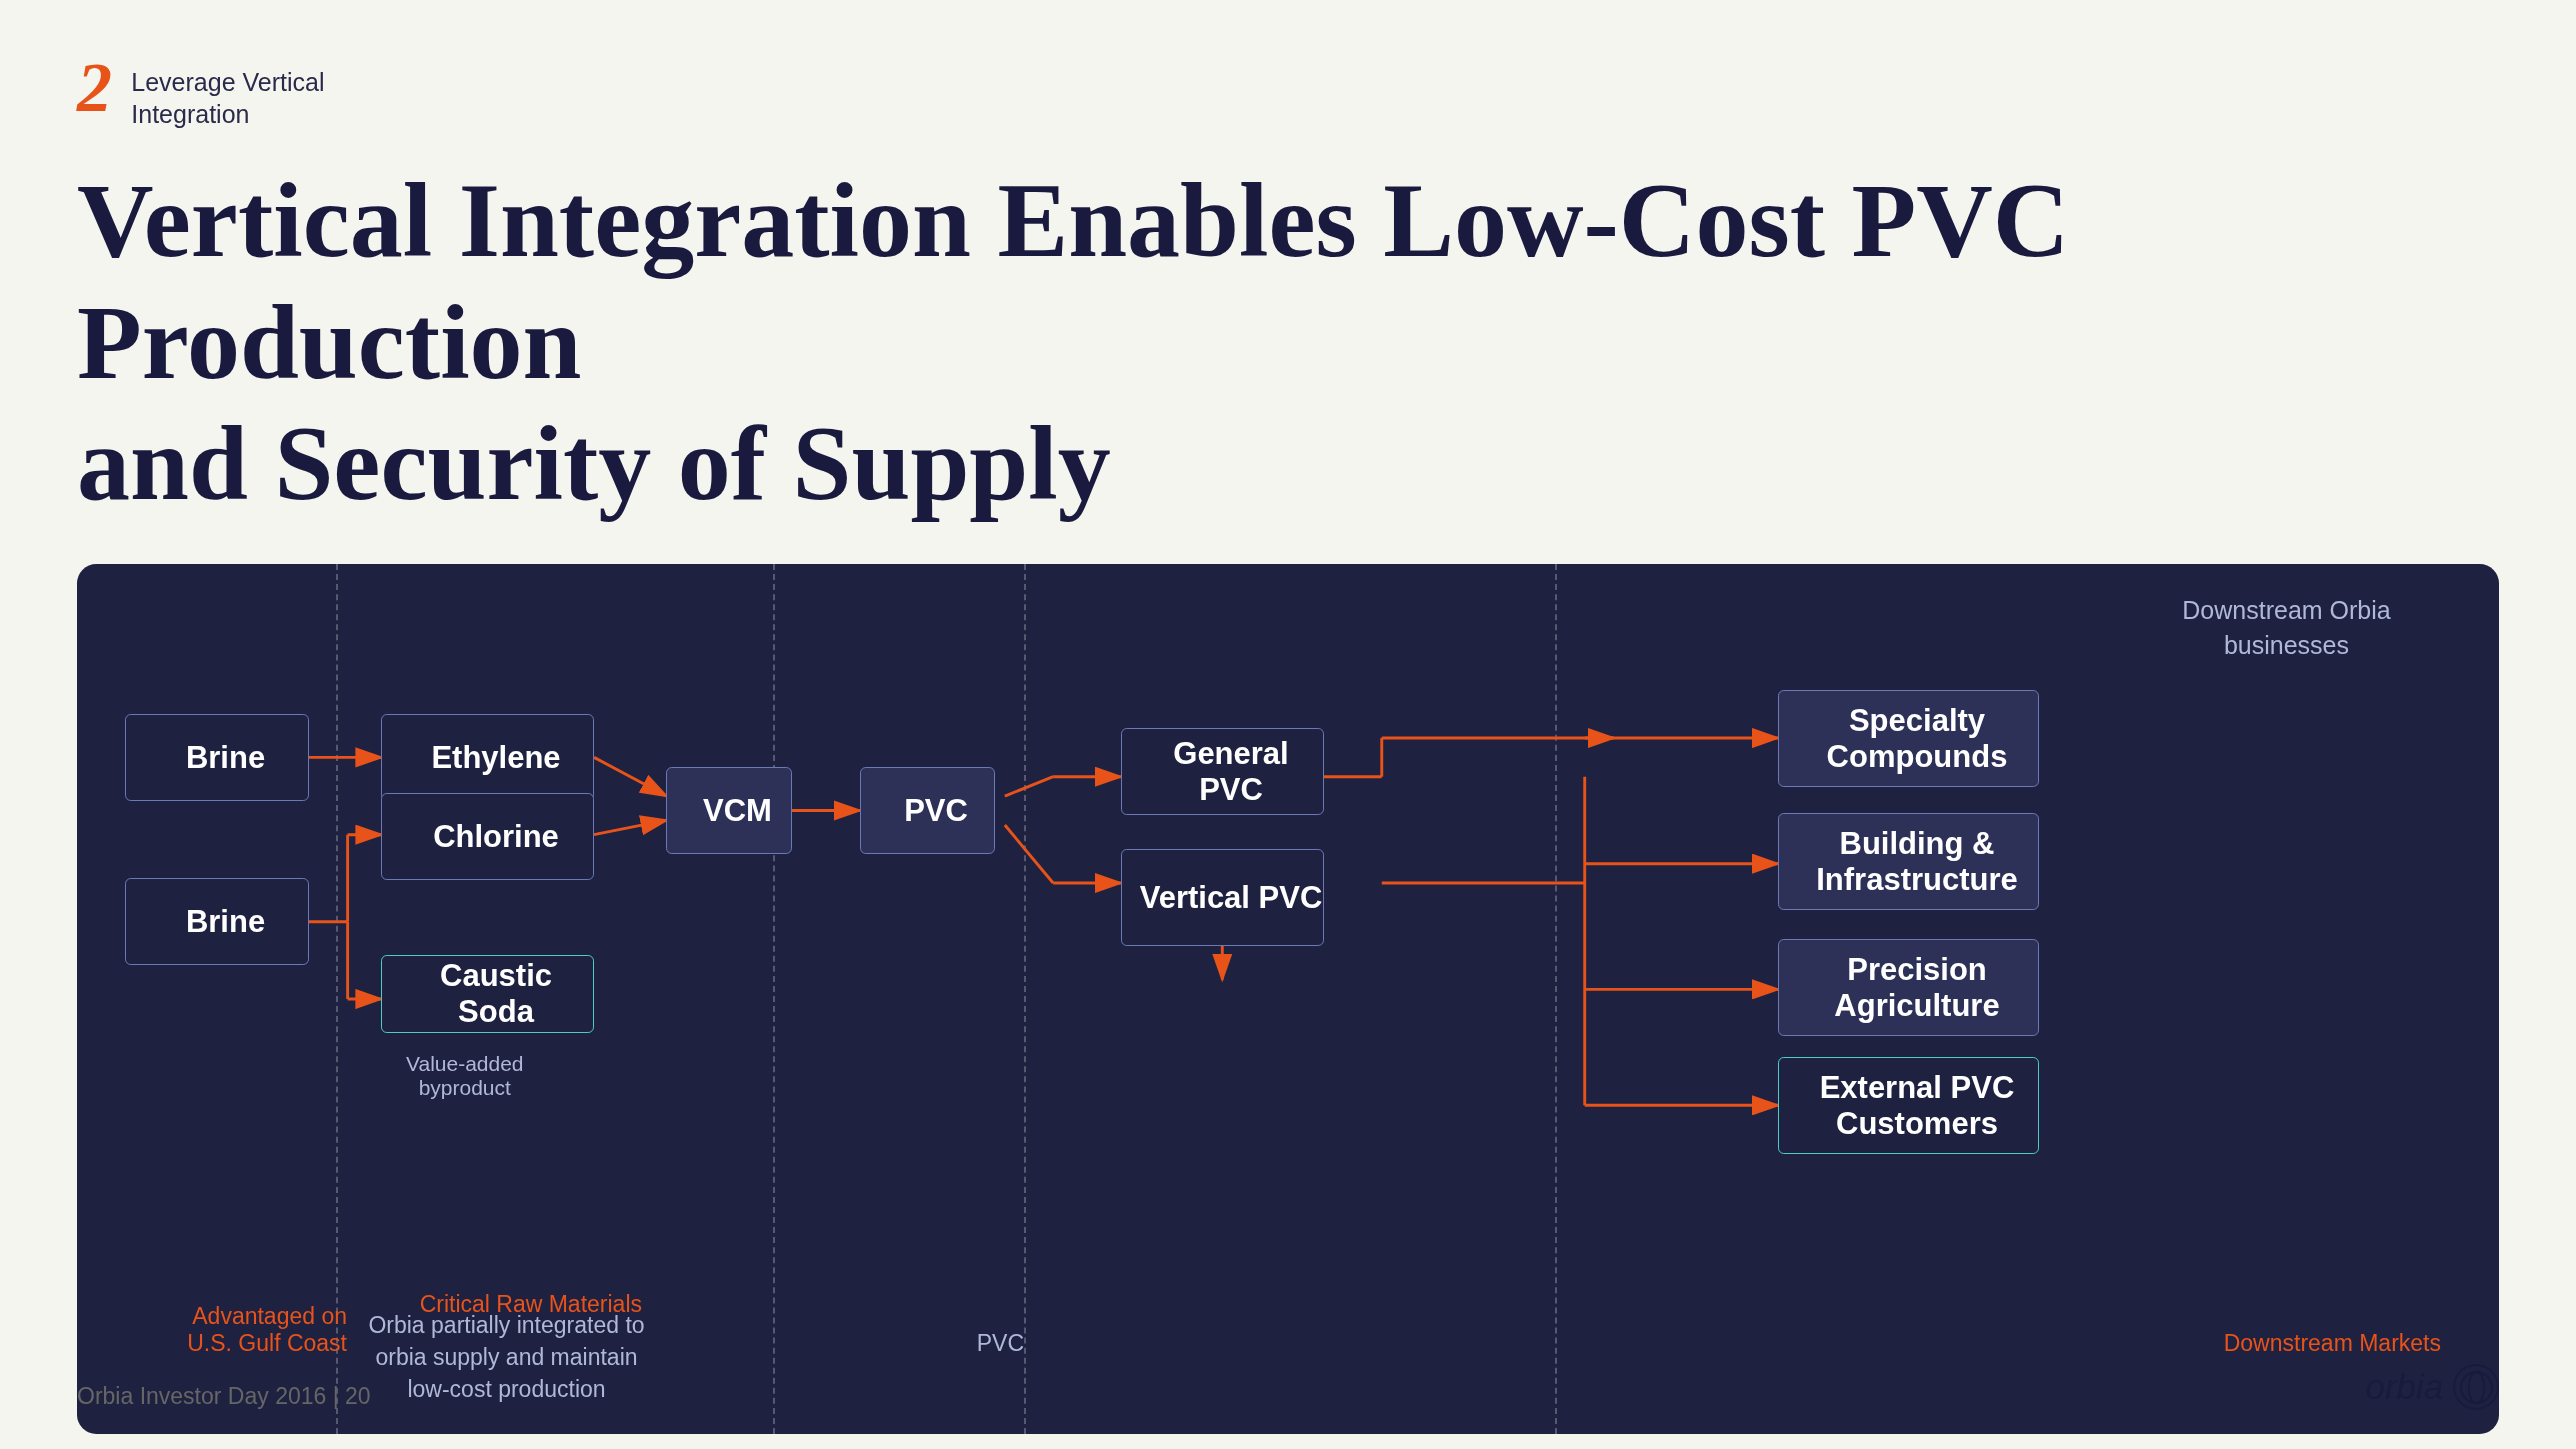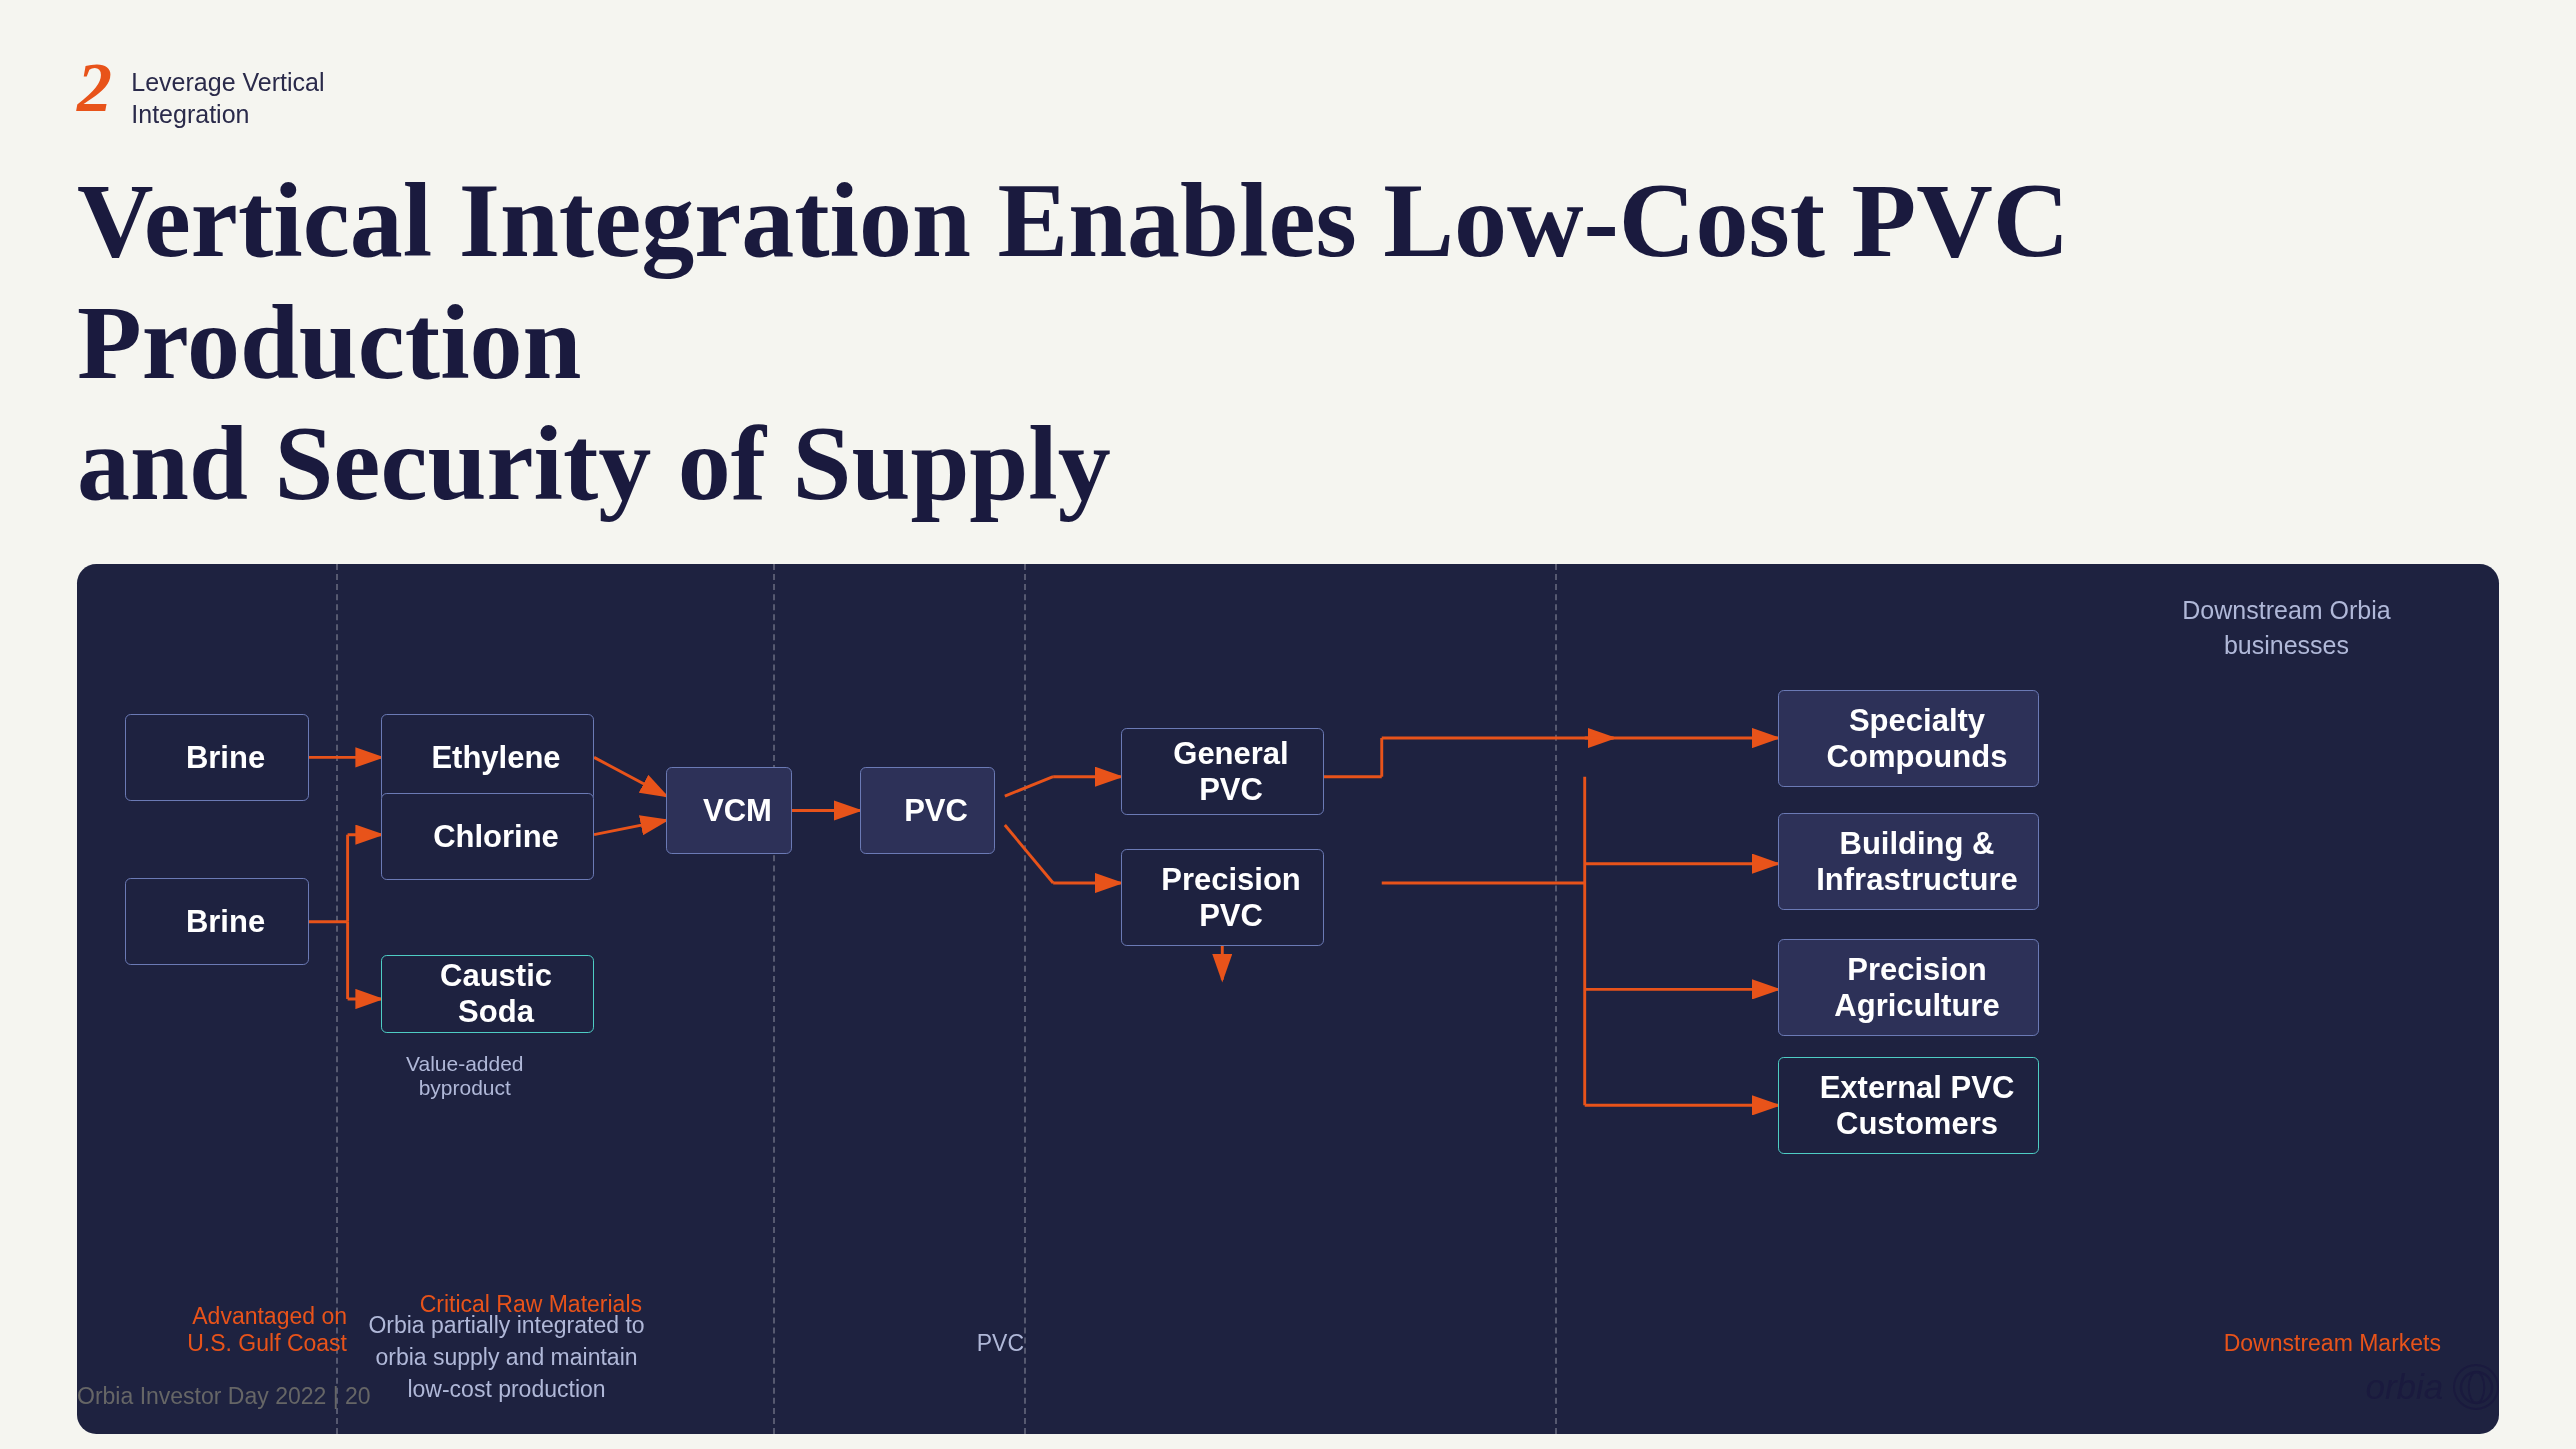--- a/index.html
+++ b/index.html
@@ -248,21 +248,21 @@
 
     <div class="node-box dark-bg" style="left:783px; top:203px; width:135px; height:87px;">
       <span>PVC</span>
     </div>
 
     <div class="node-box" style="left:1044px; top:164px; width:203px; height:87px;">
       <span>General PVC</span>
     </div>
 
     <div class="node-box" style="left:1044px; top:285px; width:203px; height:97px;">
-      <span>Precision
+      <span>Vertical
 PVC</span>
     </div>
 
     <div class="node-box dark-bg" style="left:1701px; top:126px; width:261px; height:97px;">
       <span>Specialty
 Compounds</span>
     </div>
 
     <div class="node-box dark-bg" style="left:1701px; top:249px; width:261px; height:97px;">
       <span>Building &amp;
@@ -285,21 +285,21 @@
     <div class="section-label orange" style="left:275px; bottom:116px; width:290px;margin-top:24px;">Critical Raw Materials</div>
     <div class="section-sublabel" style="left:275px; bottom:29px; width:309px;">Orbia partially integrated to orbia
 supply and maintain low-cost production</div>
 
     <div class="section-label light" style="left:754px; bottom:77px; width:193px;">PVC</div>
 
     <div class="section-label orange" style="right:58px; bottom:77px; width:367px;">Downstream Markets</div>
 
   </div>
 
-  <div class="footnote">Orbia Investor Day 2022 | 20</div>
+  <div class="footnote">Orbia Investor Day 2016 | 20</div>
   <div class="logo-area">
     <span>orbia</span>
     <div class="logo-circle">
       <svg width="35" height="35" viewBox="0 0 36 36" xmlns="http://www.w3.org/2000/svg">
         <circle cx="18" cy="18" r="16" fill="none" stroke="#1a1a3e" stroke-width="2.5"></circle>
         <ellipse cx="18" cy="18" rx="8" ry="16" fill="none" stroke="#1a1a3e" stroke-width="2"></ellipse>
       </svg>
     </div>
   </div>
 </div>

